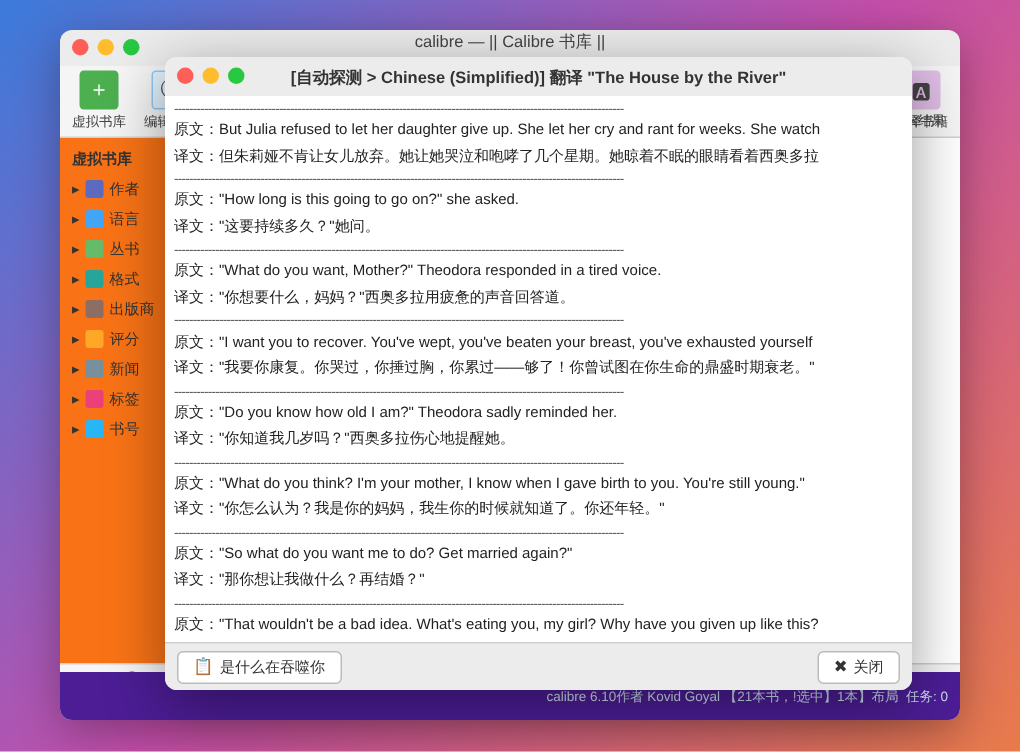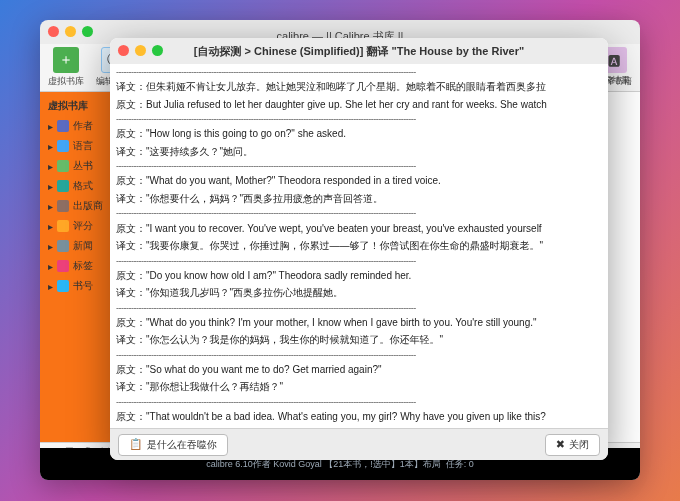--- a/index.html
+++ b/index.html
@@ -1,32 +1,32 @@
 <!DOCTYPE html>
 <html><head>
 <meta charset="utf-8">
 <style>
 * { margin: 0; padding: 0; box-sizing: border-box; font-family: -apple-system, "PingFang SC", sans-serif; }
 body { width: 680px; height: 501px; background: linear-gradient(135deg, #3b7bdb 0%, #c44eaa 50%, #e87b4a 100%); overflow: hidden; position: relative; }
 .main-window { position: absolute; top: 20px; left: 40px; width: 600px; height: 460px; background: #ececec; border-radius: 8px; box-shadow: 0 8px 30px rgba(0,0,0,0.3); overflow: hidden; }
-.main-titlebar { height: 24px; display: flex; align-items: flex-end; justify-content: center; font-size: 11px; color: #444; position: relative; }
+.main-titlebar { height: 24px; display: flex; align-items: flex-start; justify-content: center; font-size: 11px; color: #444; position: relative; }
 .traffic-lights { position: absolute; left: 8px; top: 6px; display: flex; gap: 6px; }
 .tl { width: 11px; height: 11px; border-radius: 50%; }
 .tl.r { background: #ff5f57; } .tl.y { background: #ffbd2e; } .tl.g { background: #28c840; }
 .toolbar { height: 48px; background: #f5f5f5; display: flex; align-items: center; padding: 0 6px; gap: 8px; border-bottom: 1px solid #d0d0d0; }
 .tb-btn { display: flex; flex-direction: column; align-items: center; font-size: 9px; color: #444; width: 40px; }
 .tb-icon { width: 26px; height: 26px; border-radius: 3px; margin-bottom: 2px; display: flex; align-items: center; justify-content: center; font-size: 14px; }
 .tb-icon.green { background: #4caf50; color: #fff; }
 .tb-icon.blue { background: #e3f2fd; border: 1px solid #90caf9; }
 .sidebar { position: absolute; left: 0; top: 72px; width: 82px; height: 360px; background: #f97316; border-right: 1px solid #d0d0d0; padding: 4px 2px; font-size: 10px; }
 .sb-item { display: flex; align-items: center; padding: 3px 6px; color: #333; gap: 4px; }
 .sb-icon { width: 12px; height: 12px; border-radius: 2px; display: inline-block; }
 .content { position: absolute; right: 0; top: 72px; width: 100px; height: 360px; background: #fff; padding: 4px; font-size: 8px; }
 .book-cover { width: 55px; height: 75px; background: #2a2a2a; color: #ffc107; font-size: 7px; padding: 2px; margin-bottom: 4px; }
-.status { position: absolute; bottom: 0; left: 0; right: 0; height: 18px; background: #000000; color: #cde; font-size: 9px; display: flex; align-items: center; padding: 16px 8px; justify-content: center; }
+.status { position: absolute; bottom: 0; left: 0; right: 0; height: 18px; background: #4c1d95; color: #cde; font-size: 9px; display: flex; align-items: center; padding: 16px 8px; justify-content: flex-end; }
 .btm-row { position: absolute; bottom: 18px; left: 0; right: 0; height: 20px; background: #f5f5f5; border-top: 1px solid #d0d0d0; font-size: 9px; display: flex; align-items: center; padding: 0 6px; gap: 10px; }
 
 .dialog { position: absolute; top: 38px; left: 110px; width: 498px; height: 422px; background: #fff; border-radius: 8px; box-shadow: 0 10px 40px rgba(0,0,0,0.4); display: flex; flex-direction: column; overflow: hidden; }
 .dialog-title { height: 26px; display: flex; align-items: center; justify-content: center; font-size: 11px; font-weight: 600; color: #333; background: #ececec; position: relative; }
 .dialog-title .traffic-lights { top: 7px; }
 .dialog-body { flex: 1; background: #fff; overflow-y: auto; overflow-x: hidden; padding: 2px 6px; font-size: 10px; color: #222; line-height: 1.35; }
 .entry { padding: 2px 0; }
 .sep { color: #555; font-size: 9px; white-space: nowrap; overflow: hidden; letter-spacing: -0.5px; }
 .dialog-footer { height: 32px; background: #ececec; border-top: 1px solid #d0d0d0; display: flex; align-items: center; justify-content: space-between; padding: 0 8px; }
 .d-btn { background: #fff; border: 1px solid #bbb; border-radius: 4px; padding: 3px 10px; font-size: 10px; color: #333; display: flex; align-items: center; gap: 4px; }
@@ -109,22 +109,22 @@
   <div class="dialog-title">
     <div class="traffic-lights">
       <div class="tl r"></div>
       <div class="tl y"></div>
       <div class="tl g"></div>
     </div>
     <span>[自动探测 &gt; Chinese (Simplified)] 翻译 "The House by the River"</span>
   </div>
   <div class="dialog-body" id="dialog-body">
       <div class="sep">------------------------------------------------------------------------------------------------------------------------</div>
+      <div class="entry">原文：But Julia refused to let her daughter give up. She let her cry and rant for weeks. She watch</div>
       <div class="entry">译文：但朱莉娅不肯让女儿放弃。她让她哭泣和咆哮了几个星期。她晾着不眠的眼睛看着西奥多拉</div>
-      <div class="entry">原文：But Julia refused to let her daughter give up. She let her cry and rant for weeks. She watch</div>
       <div class="sep">------------------------------------------------------------------------------------------------------------------------</div>
       <div class="entry">原文："How long is this going to go on?" she asked.</div>
       <div class="entry">译文："这要持续多久？"她问。</div>
       <div class="sep">------------------------------------------------------------------------------------------------------------------------</div>
       <div class="entry">原文："What do you want, Mother?" Theodora responded in a tired voice.</div>
       <div class="entry">译文："你想要什么，妈妈？"西奥多拉用疲惫的声音回答道。</div>
       <div class="sep">------------------------------------------------------------------------------------------------------------------------</div>
       <div class="entry">原文："I want you to recover. You've wept, you've beaten your breast, you've exhausted yourself</div>
       <div class="entry">译文："我要你康复。你哭过，你捶过胸，你累过——够了！你曾试图在你生命的鼎盛时期衰老。"</div>
       <div class="sep">------------------------------------------------------------------------------------------------------------------------</div>

